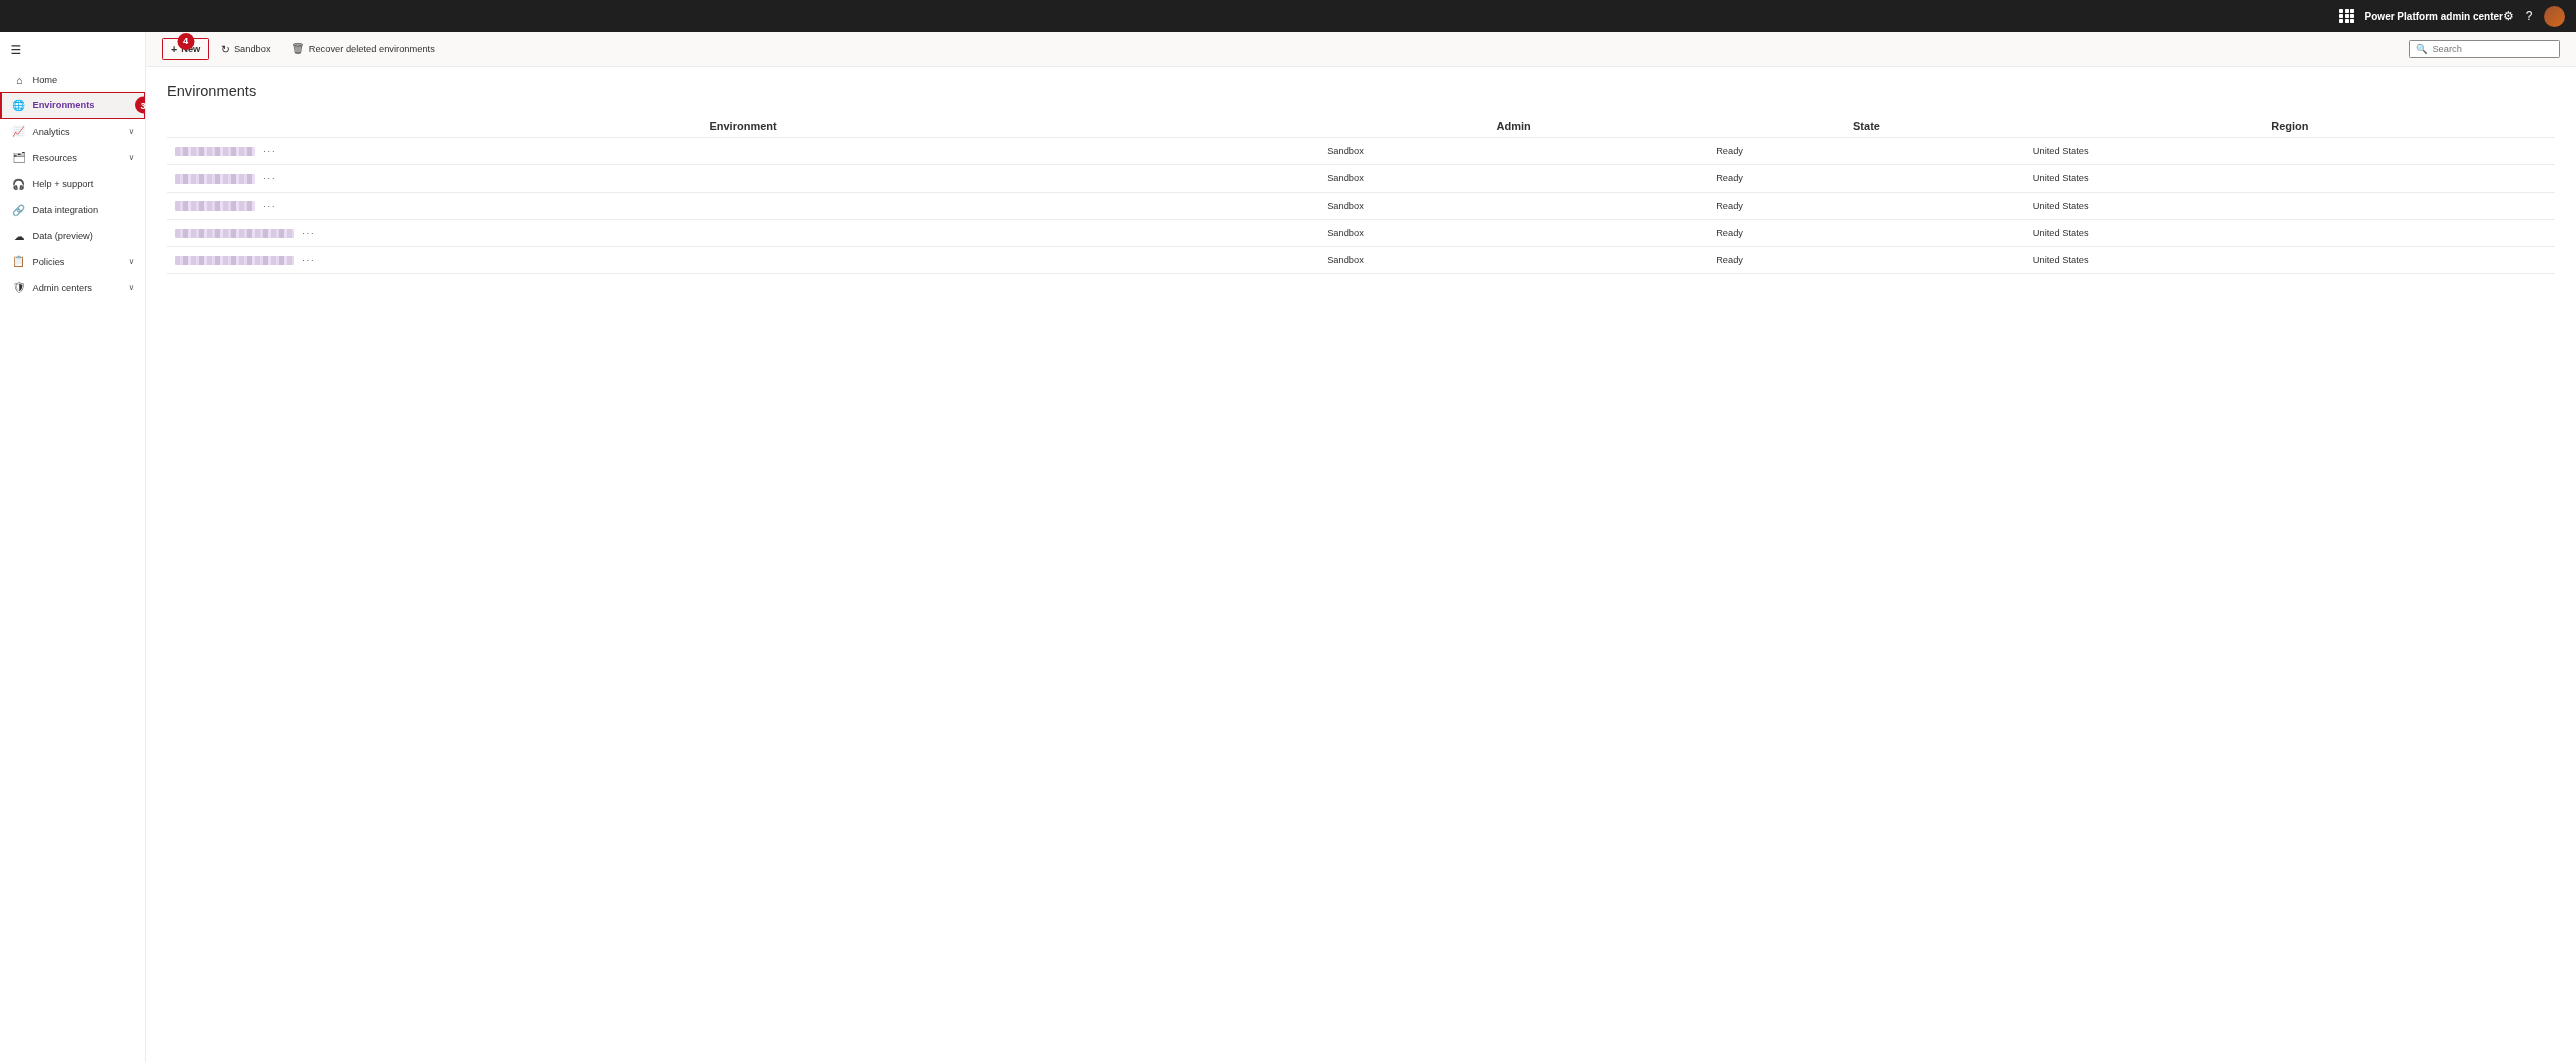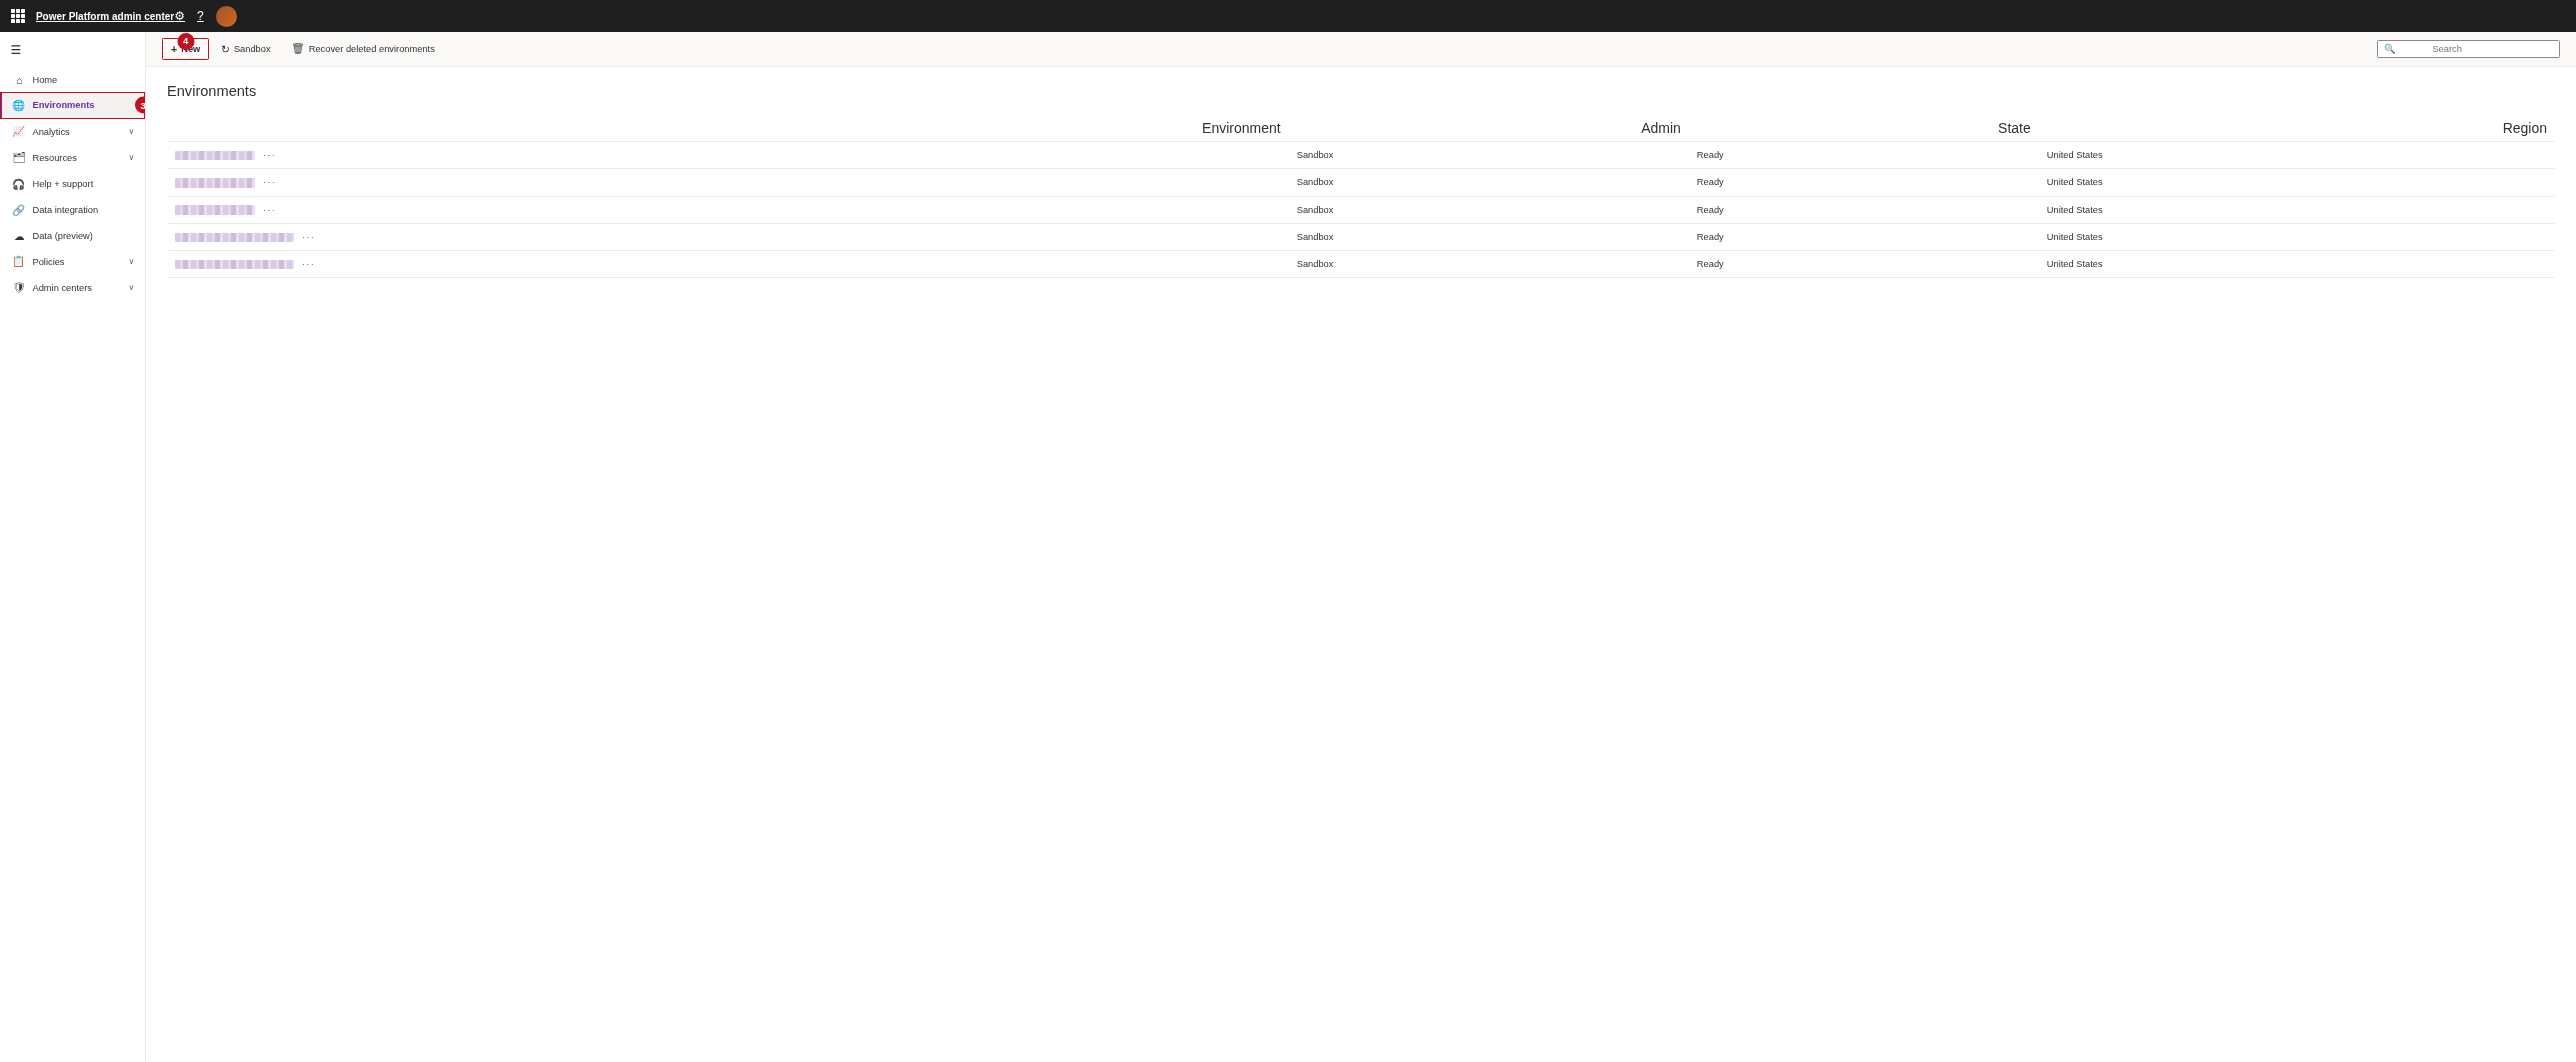--- a/index.html
+++ b/index.html
@@ -7,22 +7,21 @@
 
     
     .top-bar {
       background: #1f1f1f;
       color: #fff;
       display: flex;
       align-items: center;
       height: 32px;
       padding: 0 10.6px;
       flex-shrink: 0;
-      justify-content: flex-start;
-      text-decoration: underline;
+      justify-content: flex-end;
     }
     .top-bar-left { display: flex; align-items: center; gap: 8px; }
     .top-bar-title { font-size: 10px; font-weight: 600; color: #fff; white-space: nowrap; }
     .grid-icon { display: grid; grid-template-columns: repeat(3,4px); gap: 1.3px; margin-right: 2.7px; }
     .grid-icon span { width: 4px; height: 4px; background: #fff; border-radius: 0.7px; display: block; }
     .top-bar-right { display: flex; align-items: center; gap: 12px; }
     .top-bar-icon { color: #fff; font-size: 12px; cursor: pointer; }
 
     
     .avatar { width: 21px; height: 21px; border-radius: 50%; background: #c8c8c8; overflow: hidden; display: flex; align-items: center; justify-content: center; }
@@ -105,21 +104,20 @@
       background: #fff;
       min-width: 133px;
     }
     .toolbar-search input {
       border: none;
       outline: none;
       font-size: 9.3px;
       color: #605e5c;
       background: transparent;
       width: 100%;
-      margin-left: 32px;
     }
 
     
     .badge-circle {
       position: absolute;
       top: -5.3px;
       left: 50%;
       transform: translateX(-50%);
       width: 17px;
       height: 17px;
@@ -146,23 +144,23 @@
       outline-offset: -1.3px;
     }
 
     
     .page-content { flex: 1; overflow-y: auto; padding: 16px 21px; }
     .page-title { font-size: 14.6px; font-weight: 400; color: #323130; margin-bottom: 16px; }
 
     
     .env-table { width: 100%; border-collapse: collapse; }
     .env-table th {
-      text-align: right;
-      font-size: 14px;
-      font-weight: 400;
+      text-align: center;
+      font-size: 11px;
+      font-weight: 700;
       color: #323130;
       padding: 5.3px 8px;
       border-bottom: 1.3px solid #edebe9;
     }
     .env-table td {
       padding: 8px 8px;
       border-bottom: 0.7px solid #edebe9;
       font-size: 9.3px;
       color: #323130;
     }

